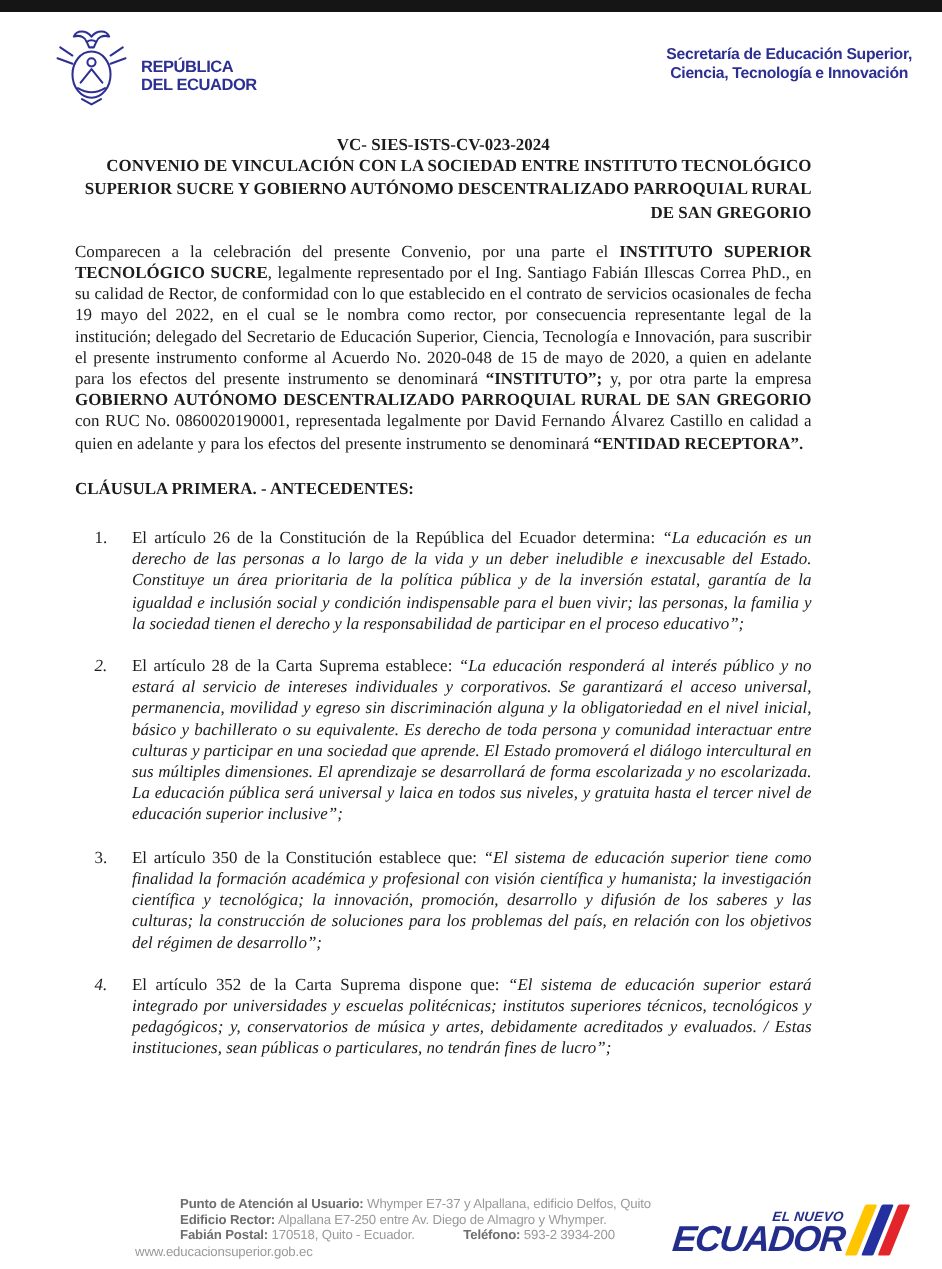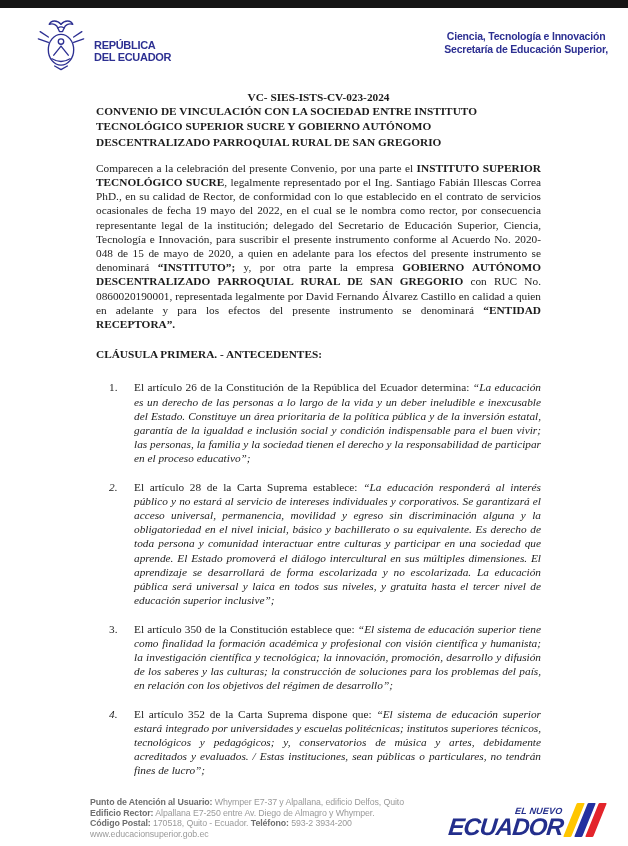--- a/index.html
+++ b/index.html
@@ -20,44 +20,44 @@
     color:#2d3092; font-size:11px; line-height:12px; letter-spacing:-0.3px;
     margin-left:4px; margin-top:8px;
   }
   .brand-right {
     font-family:"Liberation Sans","DejaVu Sans",sans-serif; font-weight:bold;
     color:#2d3092; font-size:10.5px; line-height:13px; text-align:center;
     letter-spacing:-0.2px; padding-top:12px;
   }
 
   
-  .doc { margin:8px 87px 0 96px; font-size:11.3px; line-height:14.2px; }
+  .doc { margin:8px 87px 0 50px; font-size:11.3px; line-height:14.2px; }
   .doc-code  { text-align:center; font-weight:bold; }
-  .doc-title { text-align:left; font-weight:bold; line-height:15.2px; }
+  .doc-title { text-align:right; font-weight:bold; line-height:15.2px; }
   .para { margin:0; text-align:justify; }
   .intro { margin-top:11px; }
   .clause-heading { margin:16px 0 0 0; font-size:11.3px; font-weight:bold; text-align:left; }
   .list { margin-top:19px; }
   .li { display:flex; margin-bottom:14px; }
   .num { flex:0 0 25px; margin-left:13px; }
   .li-text { flex:1; text-align:justify; }
   .b { font-weight:bold; }
   .i { font-style:italic; }
 
   
   .footerbar {
     position:absolute; left:0; right:0; bottom:6px;
     display:flex; justify-content:space-between; align-items:flex-start;
     padding:0 28px 0 90px;
   }
   .f-lines {
     font-family:"Liberation Sans","DejaVu Sans",sans-serif;
     font-size:8.8px; line-height:10.8px; color:#9a9a9a; letter-spacing:-0.1px;
   }
-  .f-lines .b { color:#6e6e6e; font-weight:bold; }
+  .f-lines .b { color:#6e6e6e; font-weight:bold;margin-left:30px; }
 
   .nuevo-logo { display:flex; align-items:flex-end; padding-top:6px; }
   .logo-text {
     text-align:right; color:#232e8c;
     font-family:"Liberation Sans","DejaVu Sans",sans-serif;
     font-style:italic; font-weight:bold; transform:skewX(-6deg);
   }
   .logo-top  { font-size:9px;  line-height:9px;  letter-spacing:0.2px; padding-right:2px; }
   .logo-main { font-size:24px; line-height:21px; letter-spacing:-1px; }
   .stripes { display:flex; gap:3px; height:34px; margin-left:7px; transform:skewX(-22deg); }
@@ -83,22 +83,22 @@
           <path d="M22 45 q10 6 20 0"></path>
           <path d="M25 53 L32 57 L39 53"></path>
         </g>
       </svg>
       <div class="brand-text">
         <div>REPÚBLICA</div>
         <div>DEL ECUADOR</div>
       </div>
     </div>
     <div class="brand-right">
+      <div>Secretaría de Educación Superior,</div>
       <div>Ciencia, Tecnología e Innovación</div>
-      <div>Secretaría de Educación Superior,</div>
     </div>
   </header>
 
   <main class="doc">
     <div class="doc-code">VC- SIES-ISTS-CV-023-2024</div>
     <div class="doc-title">CONVENIO DE VINCULACIÓN CON LA SOCIEDAD ENTRE INSTITUTO TECNOLÓGICO SUPERIOR SUCRE Y GOBIERNO AUTÓNOMO DESCENTRALIZADO PARROQUIAL RURAL DE SAN GREGORIO</div>
 
     <p class="para intro"><span>Comparecen a la celebración del presente Convenio, por una parte el </span><span class="b">INSTITUTO SUPERIOR TECNOLÓGICO SUCRE</span><span>, legalmente representado por el Ing. Santiago Fabián Illescas Correa PhD., en su calidad de Rector, de conformidad con lo que establecido en el contrato de servicios ocasionales de fecha 19 mayo del 2022, en el cual se le nombra como rector, por consecuencia representante legal de la institución; delegado del Secretario de Educación Superior, Ciencia, Tecnología e Innovación, para suscribir el presente instrumento conforme al Acuerdo No. 2020-048 de 15 de mayo de 2020, a quien en adelante para los efectos del presente instrumento se denominará </span><span class="b">“INSTITUTO”;</span><span> y, por otra parte la empresa </span><span class="b">GOBIERNO AUTÓNOMO DESCENTRALIZADO PARROQUIAL RURAL DE SAN GREGORIO</span><span> con RUC No. 0860020190001, representada legalmente por David Fernando Álvarez Castillo en calidad a quien en adelante y para los efectos del presente instrumento se denominará </span><span class="b">“ENTIDAD RECEPTORA”.</span></p>
 
     <h3 class="clause-heading">CLÁUSULA PRIMERA. - ANTECEDENTES:</h3>
@@ -120,21 +120,21 @@
         <span class="num i">4.</span>
         <span class="li-text"><span>El artículo 352 de la Carta Suprema dispone que: </span><span class="i">“El sistema de educación superior estará integrado por universidades y escuelas politécnicas; institutos superiores técnicos, tecnológicos y pedagógicos; y, conservatorios de música y artes, debidamente acreditados y evaluados. / Estas instituciones, sean públicas o particulares, no tendrán fines de lucro”;</span></span>
       </div>
     </div>
   </main>
 
   <footer class="footerbar">
     <div class="f-lines">
       <div><span class="b">Punto de Atención al Usuario:</span><span> Whymper E7-37 y Alpallana, edificio Delfos, Quito</span></div>
       <div><span class="b">Edificio Rector:</span><span> Alpallana E7-250 entre Av. Diego de Almagro y Whymper.</span></div>
-      <div><span class="b">Código Postal:</span><span> 170518, Quito - Ecuador. </span><span class="b">Teléfono:</span><span> 593-2 3934-200</span></div>
+      <div><span class="b">Fabián Postal:</span><span> 170518, Quito - Ecuador. </span><span class="b">Teléfono:</span><span> 593-2 3934-200</span></div>
       <div><span>www.educacionsuperior.gob.ec</span></div>
     </div>
     <div class="nuevo-logo">
       <div class="logo-text">
         <div class="logo-top">EL NUEVO</div>
         <div class="logo-main">ECUADOR</div>
       </div>
       <div class="stripes">
         <span class="stripe" style="background: rgb(255, 198, 0);"></span>
         <span class="stripe" style="background: rgb(36, 48, 160);"></span>

